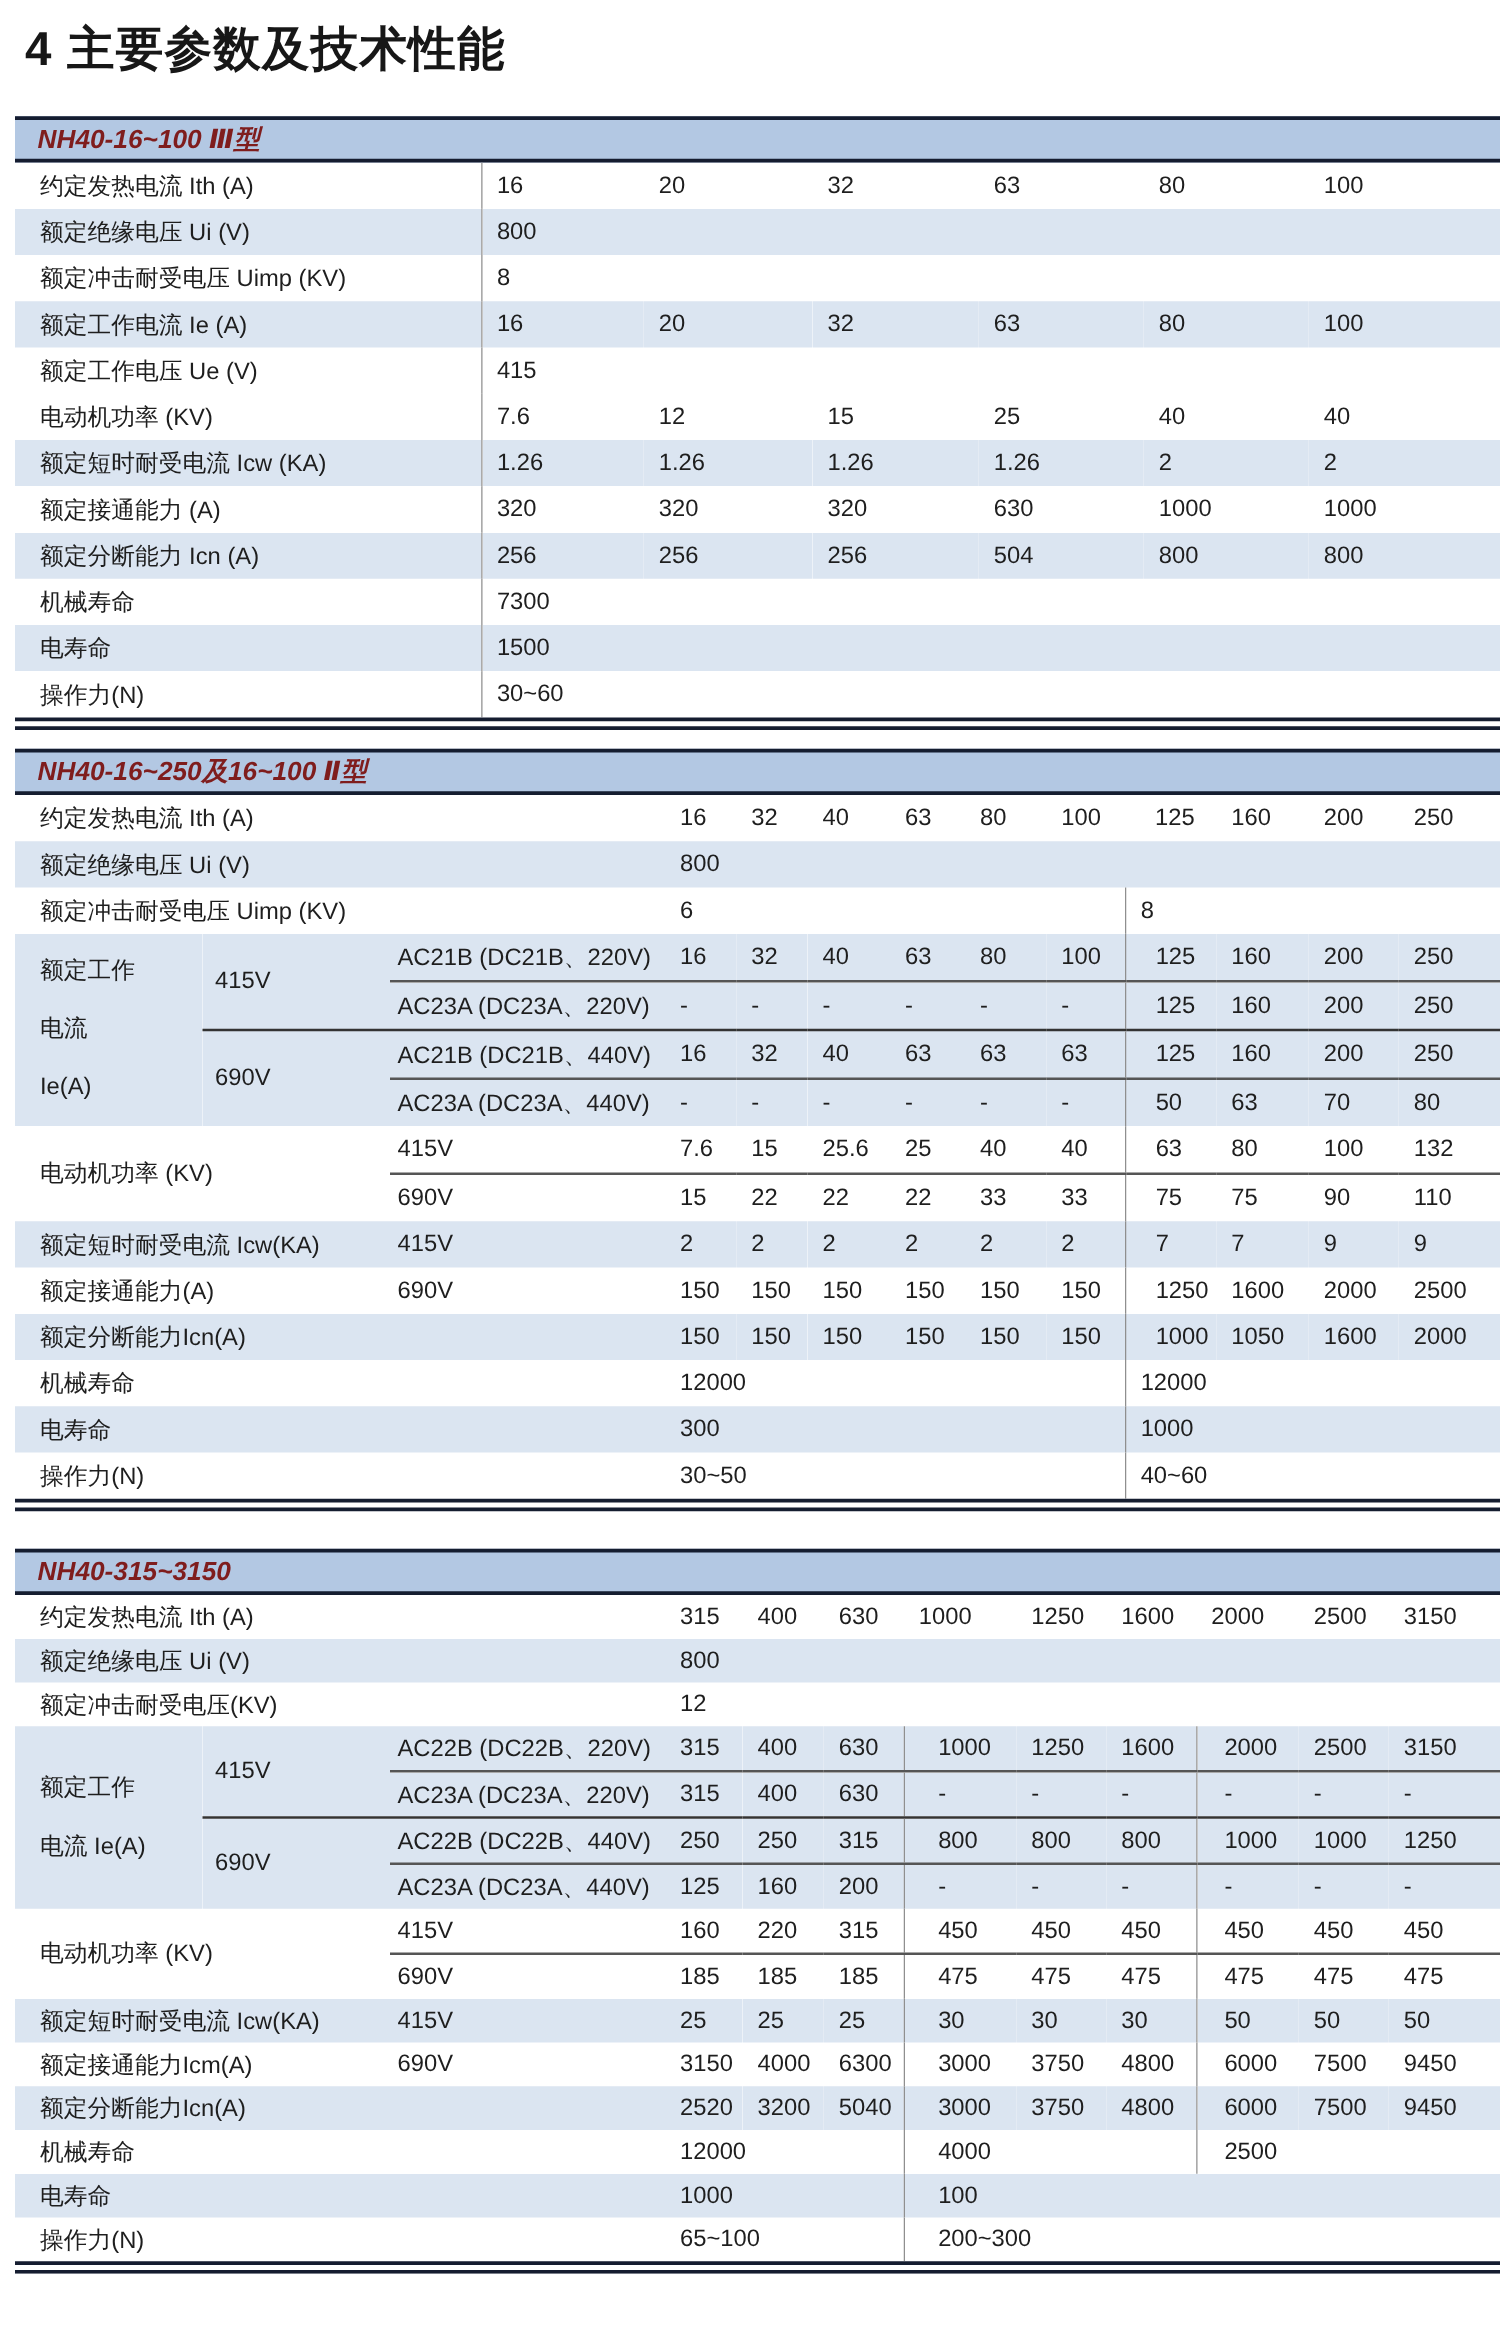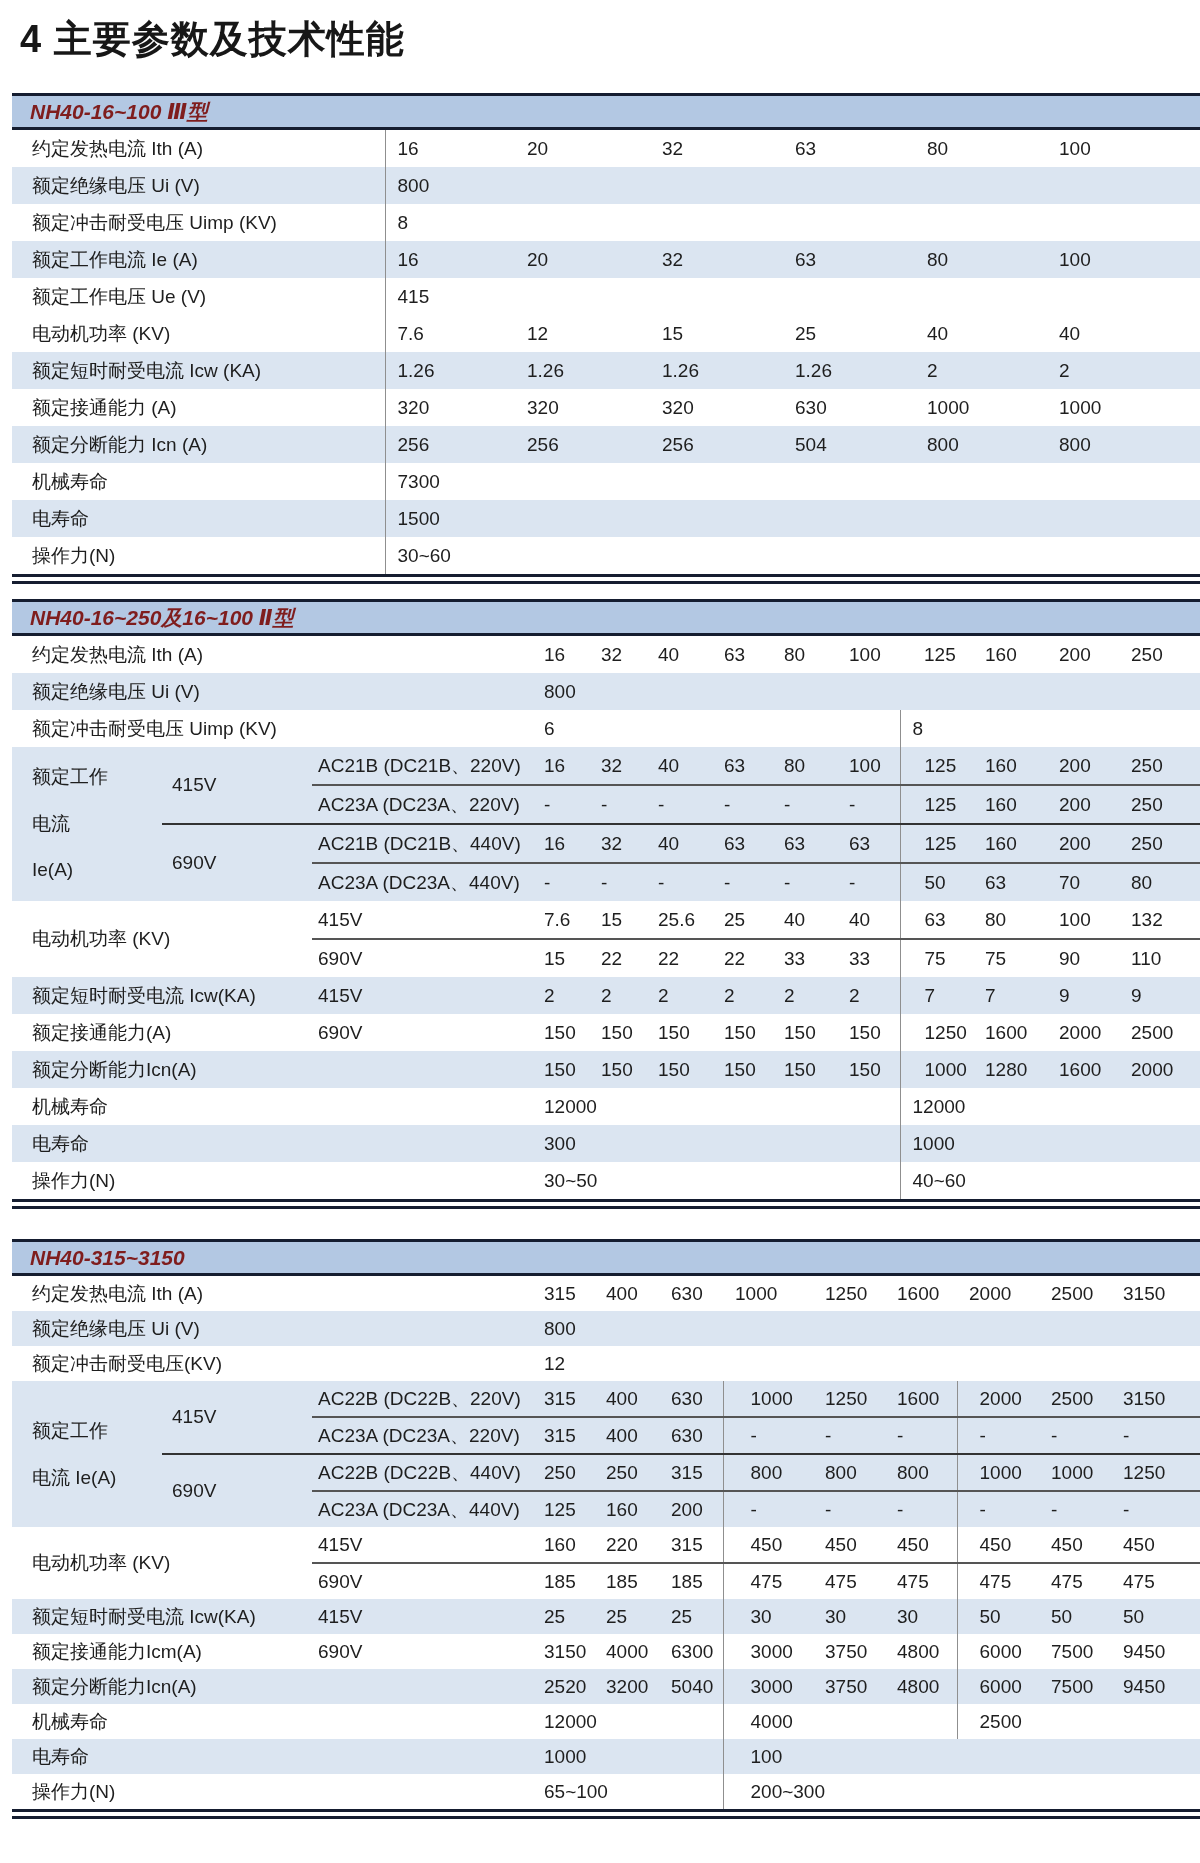--- a/index.html
+++ b/index.html
@@ -288,21 +288,21 @@
           </tr>
           <tr class="b">
             <td colspan="3" class="lab">额定分断能力Icn(A)</td>
             <td>150</td>
             <td>150</td>
             <td>150</td>
             <td>150</td>
             <td>150</td>
             <td>150</td>
             <td class="g2f bl">1000</td>
-            <td>1280</td>
+            <td>1050</td>
             <td>1600</td>
             <td>2000</td>
           </tr>
           <tr>
             <td colspan="3" class="lab">机械寿命</td>
             <td colspan="6">12000</td>
             <td colspan="4" class="bl">12000</td>
           </tr>
           <tr class="b">
             <td colspan="3" class="lab">电寿命</td>

